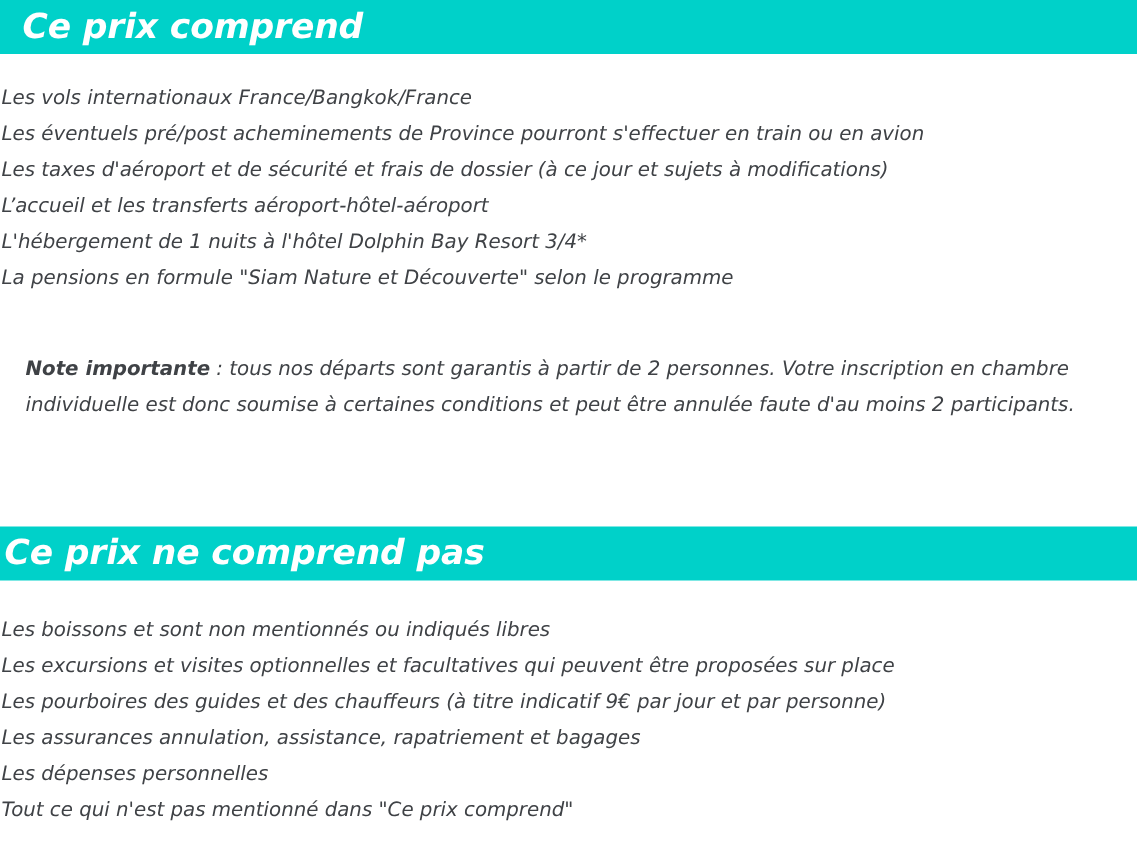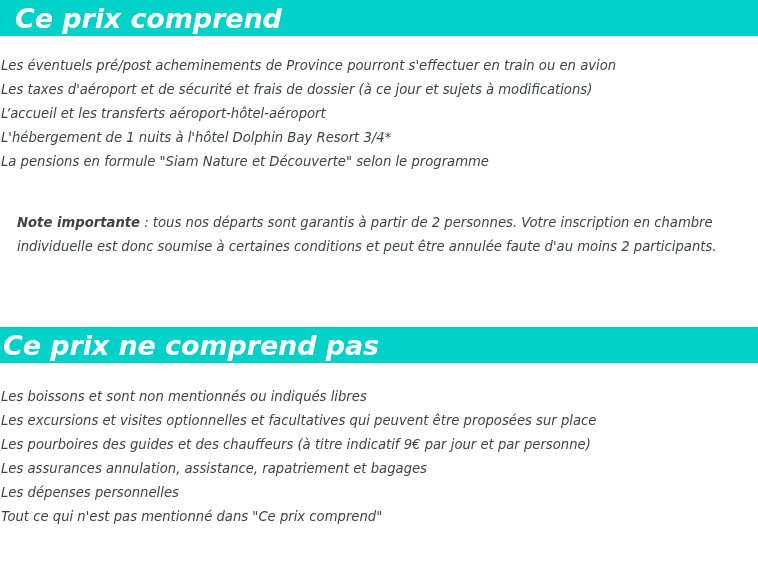--- a/index.html
+++ b/index.html
@@ -37,21 +37,21 @@
   }
   .section-band.second {
     height: 36px;
     padding: 0 0 0 3px;
   }
   .section-band-title {
     color: #ffffff;
     font-family: "DejaVu Sans", sans-serif;
     font-style: italic;
     font-weight: 700;
-    font-size: 27px;
+    font-size: 23px;
     line-height: 1;
     letter-spacing: -0.1px;
     white-space: nowrap;
   }
 
   
   .list-block {
     list-style: none;
     margin: 0;
     padding: 0;
@@ -97,20 +97,21 @@
 
 <div class="page">
 
   <div class="section-band first">
     <span class="section-band-title">Ce prix comprend</span>
   </div>
 
   <div class="spacer-after-band-1"></div>
 
   <ul class="list-block">
+    <li class="list-item">Les vols internationaux France/Bangkok/France</li>
     <li class="list-item">Les éventuels pré/post acheminements de Province pourront s'effectuer en train ou en avion</li>
     <li class="list-item">Les taxes d'aéroport et de sécurité et frais de dossier (à ce jour et sujets à modifications)</li>
     <li class="list-item">L’accueil et les transferts aéroport-hôtel-aéroport</li>
     <li class="list-item">L'hébergement de 1 nuits à l'hôtel Dolphin Bay Resort 3/4*</li>
     <li class="list-item">La pensions en formule "Siam Nature et Découverte" selon le programme</li>
   </ul>
 
   <div class="spacer-after-list-1"></div>
 
   <p class="note-paragraph"><span class="note-label">Note importante</span><span> : tous nos départs sont garantis à partir de 2 personnes. Votre inscription en chambre individuelle est donc soumise à certaines conditions et peut être annulée faute d'au moins 2 participants.</span></p>

